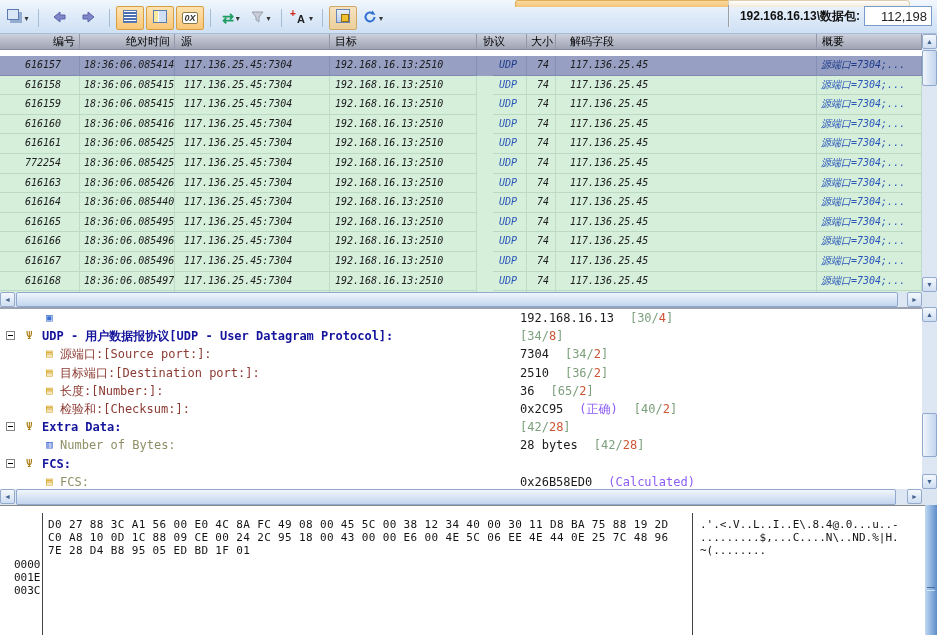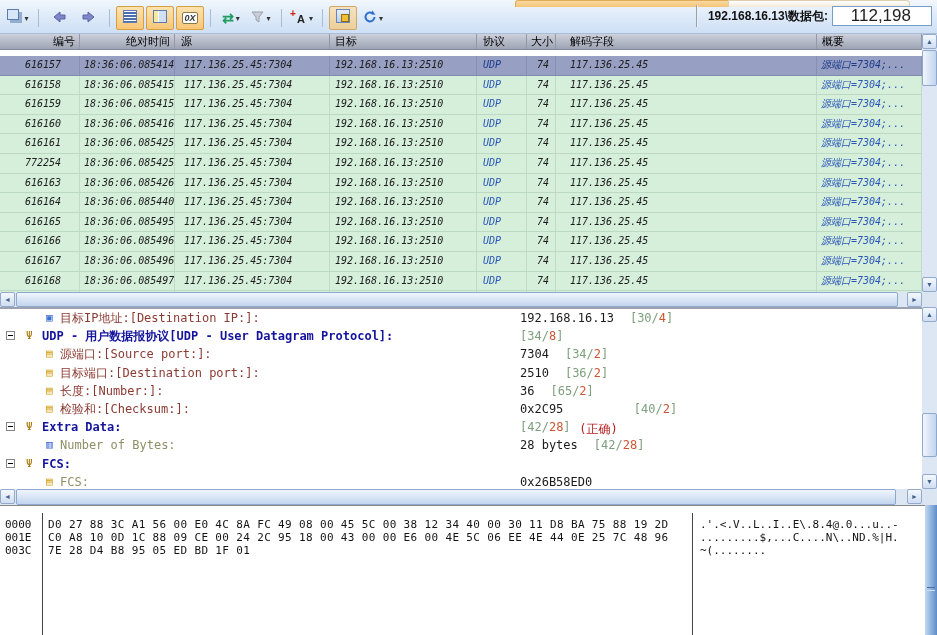--- a/index.html
+++ b/index.html
@@ -35,38 +35,38 @@
   .ic-find{position:relative;font-size:11px;font-weight:bold;color:#222;line-height:11px;padding:1px 2px 0 6px;}
   .ic-find i{position:absolute;left:-1px;top:-4px;color:#d02010;font-style:normal;font-size:10px;font-weight:bold;}
   .ic-lock{position:relative;width:12px;height:12px;display:inline-block;border:1px solid #6a84b4;
     background:linear-gradient(#e8f0fb,#b8cdea);}
   .ic-lock:after{content:"";position:absolute;right:0;bottom:0;width:6px;height:6px;
     background:#f0c030;border:1px solid #946e10;}
   .counter{position:absolute;right:5px;top:5px;height:22px;display:flex;align-items:center;
     border-left:2px groove #e8f0fa;padding-left:10px;}
   .counter-label{font-size:12px;font-weight:bold;color:#111;margin-right:4px;}
   .counter-box{width:58px;height:18px;background:#fff;border:1px solid #7a9cc8;
-    font-size:17px;color:#222;display:flex;align-items:center;justify-content:flex-end;padding:0 20px;}
+    font-size:13px;color:#222;display:flex;align-items:center;justify-content:flex-end;padding:0 4px;}
 
   
   .grid-cols{display:grid;grid-template-columns:80px 95px 155px 147px 50px 29px 261px 105px;}
   .pt-header{position:absolute;top:34px;left:0;width:922px;height:15px;
     background:linear-gradient(#cdd1dc,#9ea3b3);border-bottom:1px solid #878c9c;}
   .pt-header .h{font-size:11px;line-height:14px;color:#000;border-right:1px solid #9298a8;
     overflow:hidden;white-space:nowrap;padding:0 4px;box-sizing:border-box;}
   .pt-rows{position:absolute;top:56px;left:0;width:922px;height:243px;overflow:hidden;font-style:italic;}
   .pt-row{height:19.6px;box-sizing:border-box;background:#d5efdb;font-family:"DejaVu Sans Mono",monospace;font-size:10px;color:#1c1c1c;}
   .pt-row>div{border-right:1px solid #c0dcc8;border-bottom:1px solid #bcd9c4;box-sizing:border-box;
     overflow:hidden;white-space:nowrap;line-height:18px;padding:0 4px;}
   .pt-row .c-no{text-align:right;padding-right:18px;}
   .pt-row .c-time{text-align:left;padding-right:11px;}
   .pt-row .c-src{padding-left:9px;}
   .pt-row .c-dst{padding-left:5px;}
   .pt-row .c-proto,.pt-row .c-sum{color:#2a55b8;}
-  .pt-row .c-proto{padding-left:6px;}
+  .pt-row .c-proto{padding-left:6px;margin-left:16px;}
   .pt-row .c-size{text-align:right;padding-right:6px;}
   .pt-row .c-dec{padding-left:14px;}
   .pt-row.sel{background:#97a0c3;}
   .pt-row.sel>div{border-right:1px solid #868fb4;border-bottom:1px solid #8089ae;}
   .pt-row.sel .c-proto,.pt-row.sel .c-sum{color:#1c3a8c;}
   .pt-row.partial{height:8px;}
 
   
   .sb{background:#dde6f3;position:absolute;}
   .sb-btn{position:absolute;width:15px;height:15px;background:linear-gradient(#f4f8fd,#cfdef2);
@@ -98,36 +98,36 @@
   .tr-row.sec .t-exp{display:block;}
   .t-ico{position:absolute;top:1px;font-size:11px;line-height:16px;}
   .tr-row.sec .t-ico{left:26px;}
   .tr-row.leaf .t-ico,.tr-row.info .t-ico{left:46px;}
   .t-label{position:absolute;top:0;}
   .tr-row.sec .t-label{left:42px;color:#14149c;font-weight:bold;}
   .tr-row.leaf .t-label{left:60px;color:#8b3a32;}
   .tr-row.info .t-label{left:60px;color:#8f8f66;}
   .t-vals{position:absolute;left:520px;top:0;display:flex;gap:16px;color:#1a1a1a;}
   .t-val:empty,.t-note:empty,.t-ref.empty{display:none;}
-  .t-note{color:#b91c1c;margin-top:20px;}
+  .t-note{color:#8b5cf6;}
   .t-ref i{font-style:normal;}
   .t-ref .pre,.t-ref .post{color:#7da07d;}
   .t-ref .num{color:#cc5533;}
   .ico-blue{color:#3a6fd0;}
   .ico-gold{color:#d4a017;}
   .ico-ant{color:#a8780a;}
   .ico-doc{color:#4a6fd4;}
 
   
   .hex{position:absolute;left:0;top:505px;width:925px;height:130px;background:#fff;border-top:1px solid #888;
     font-family:"DejaVu Sans Mono",monospace;font-size:11px;color:#141414;}
   .hexdiv{position:absolute;top:7px;bottom:0;width:1px;background:#444;}
   .hx-row{position:relative;height:13px;line-height:13px;white-space:nowrap;}
   .hx-rows{position:absolute;left:0;top:12px;right:0;}
-  .hx-off{position:absolute;left:5px;}
+  .hx-off{position:absolute;left:14px;margin-top:40px;}
   .hx-bytes{position:absolute;left:48px;letter-spacing:0.35px;}
   .hx-ascii{position:absolute;left:700px;}
   .right-strip{position:absolute;left:925px;top:505px;width:12px;height:130px;
     background:linear-gradient(90deg,#c2d8f0,#7aa4d8 70%,#5f8cc4);}
   .right-strip:after{content:"";position:absolute;left:2px;right:2px;top:82px;height:2px;
     border-top:1px solid #4a6f9e;border-bottom:1px solid #cfe2f4;}
 </style>
 </head>
 <body>
 
@@ -352,21 +352,20 @@
     <span class="sb-btn sb-right" style="right:0;top:0;"></span>
   </div>
   <div class="sb-corner" style="left:922px;top:292px;width:15px;height:15px;"></div>
 
   <div class="split1"></div>
 
   <div class="decode">
       <div class="tr-row leaf">
 
     <span class="t-ico ico-blue">▣</span>
-    <span class="t-label">目标IP地址:[Destination IP:]:</span>
     <span class="t-vals">
       <span class="t-val">192.168.16.13</span>
 
       <span class="t-ref"><i class="pre">[30/</i><i class="num">4</i><i class="post">]</i></span>
     </span>
   </div>
       <div class="tr-row sec">
     <span class="t-exp"></span>
     <span class="t-ico ico-ant">Ψ</span>
     <span class="t-label">UDP - 用户数据报协议[UDP - User Datagram Protocol]:</span>

